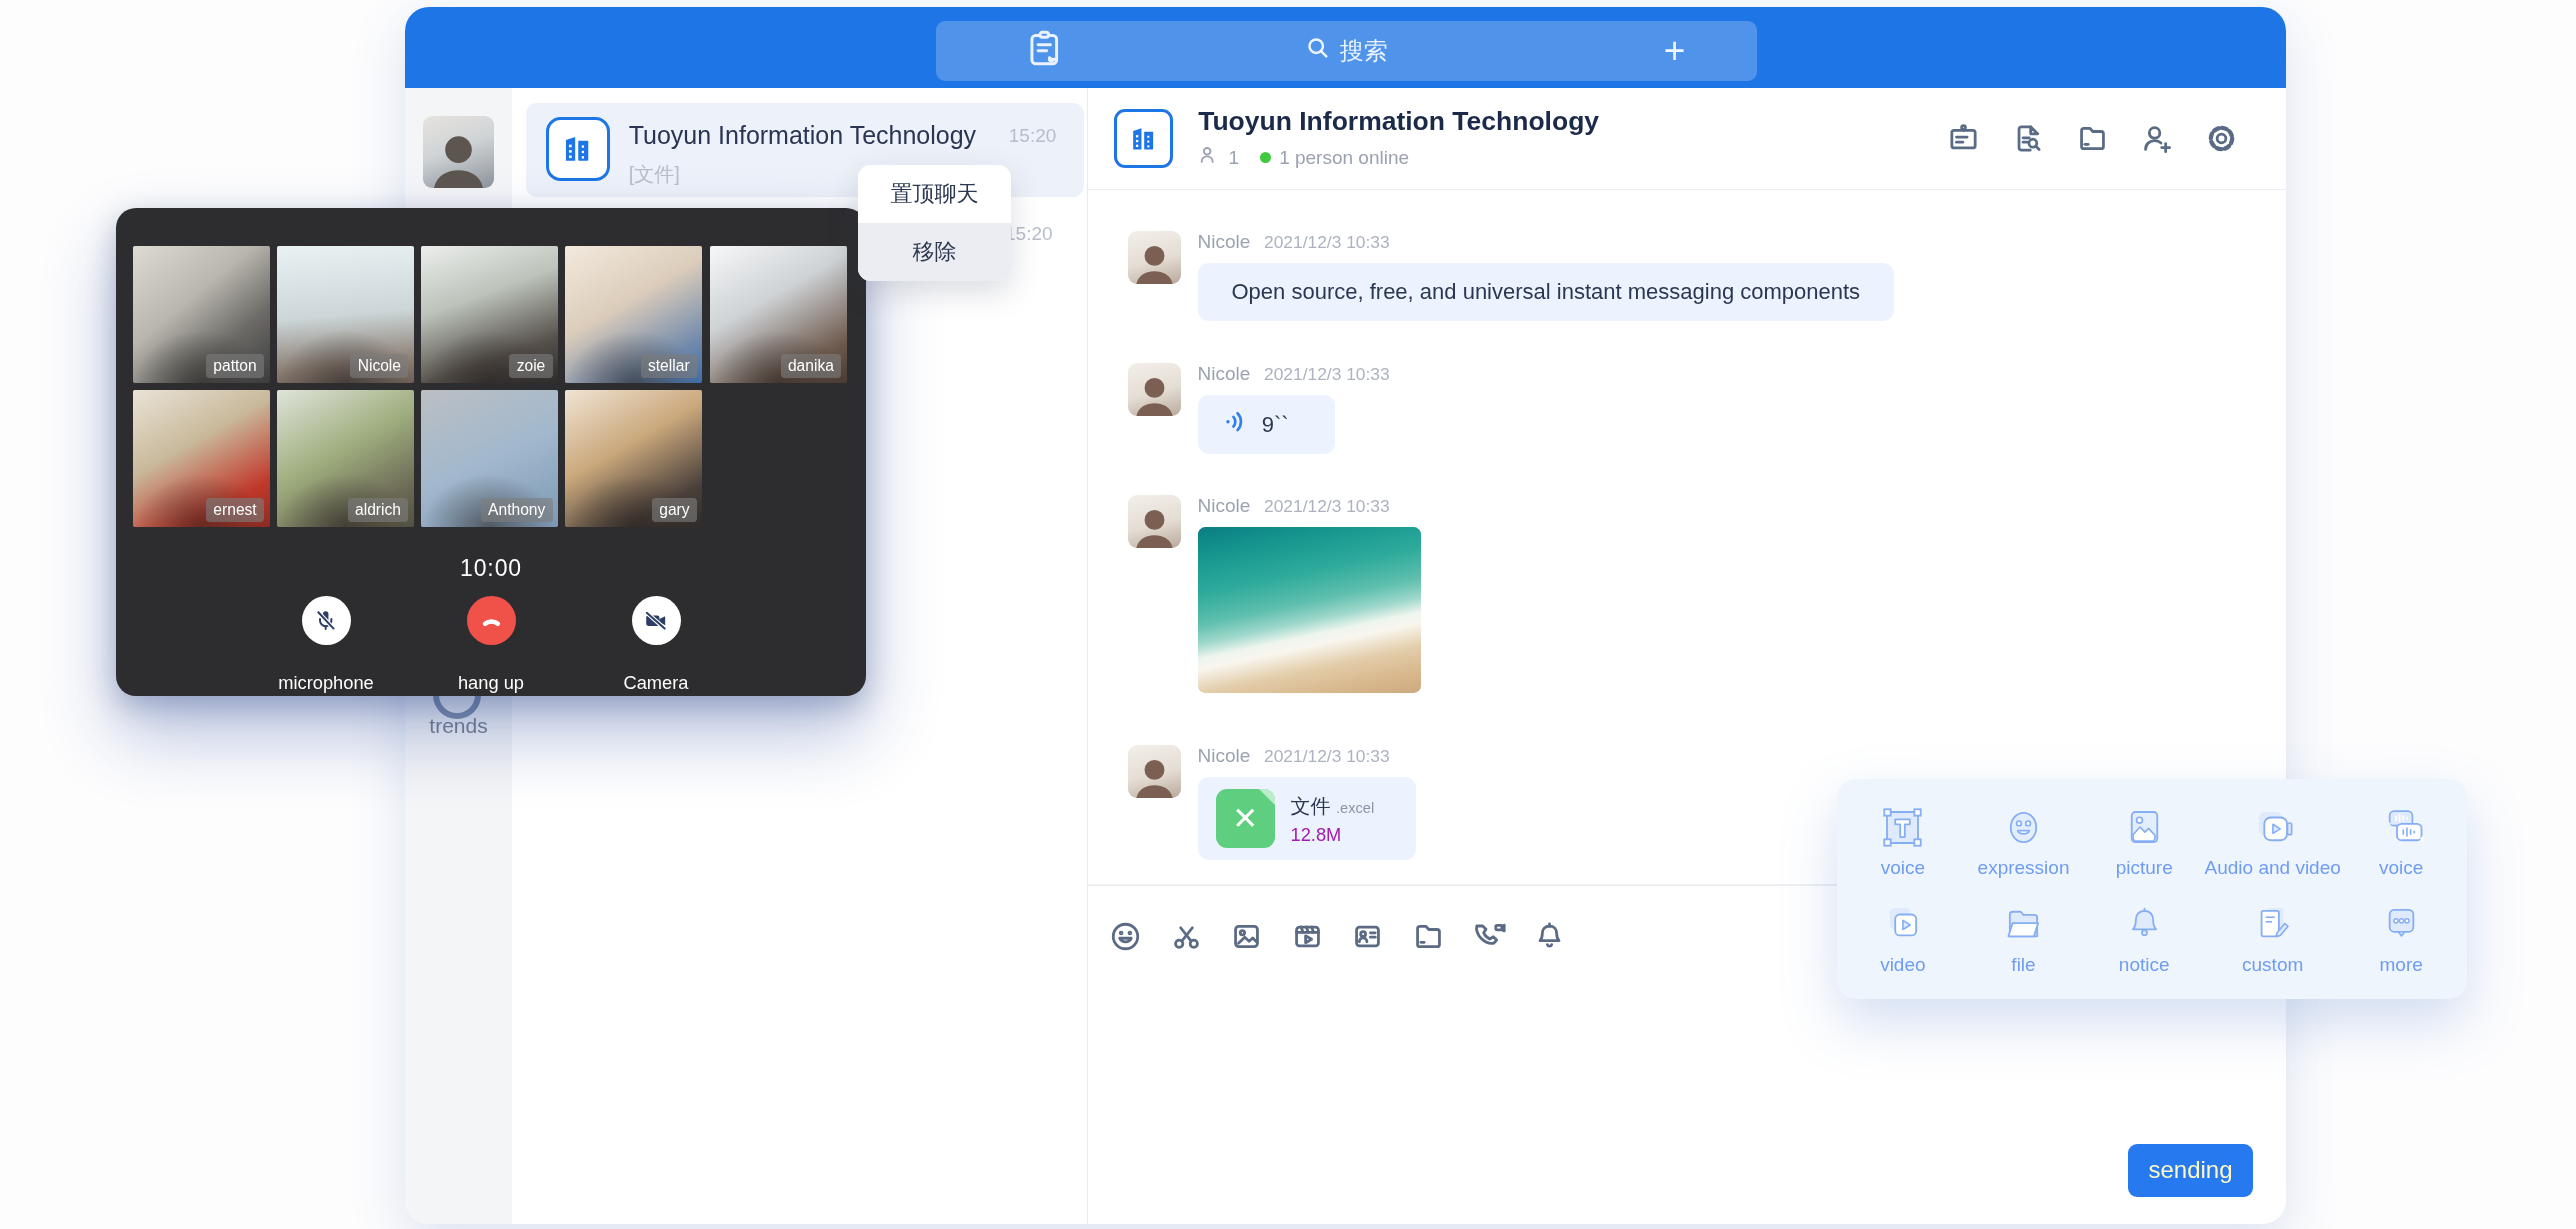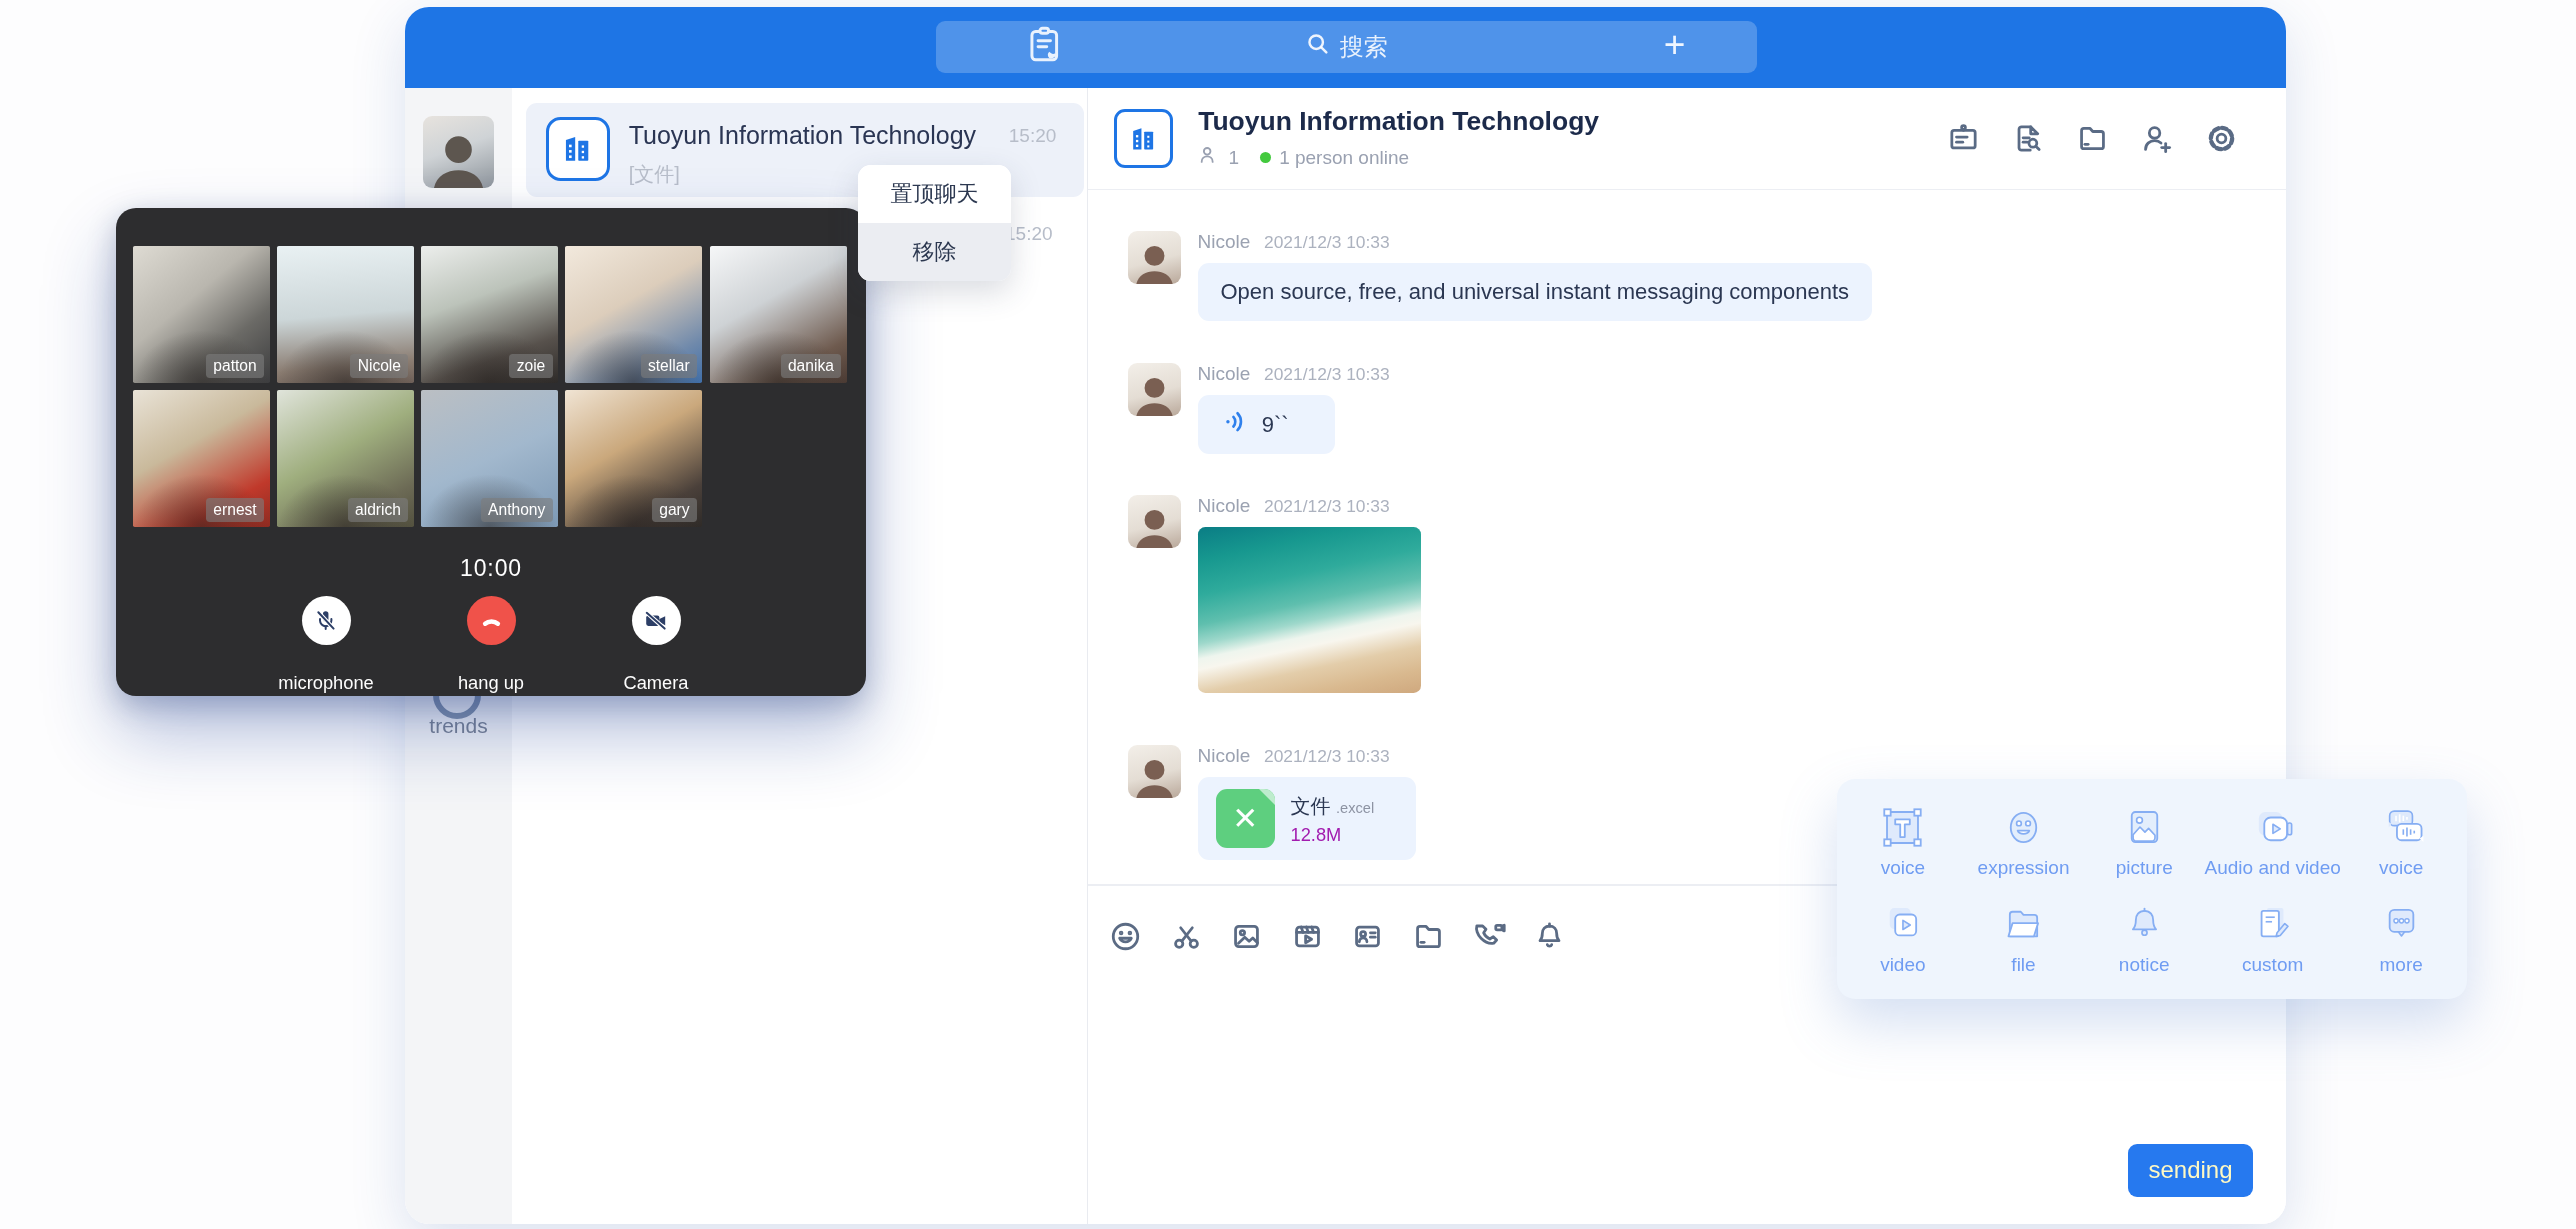--- a/index.html
+++ b/index.html
@@ -5,22 +5,22 @@
   * { margin:0; padding:0; box-sizing:border-box; }
   html,body { width:2576px; height:1229px; overflow:hidden; background:#fdfdfe;
     font-family:"Liberation Sans","DejaVu Sans",sans-serif; }
   #canvas { position:relative; width:2576px; height:1229px; }
 
   
   .app-window { position:absolute; left:405px; top:7.3px; width:1881px; height:1217px;
     background:#fff; border-radius:24px; box-shadow:0 16.5px 55px rgba(40,80,160,.16); z-index:10; }
   .top-bar { position:absolute; left:0; top:0; right:0; height:81px; background:#1e75e5;
     border-radius:24px 24px 0 0; }
-  .top-pill { position:absolute; left:531px; top:13.7px; width:821px; height:52px;
-    background:rgba(255,255,255,.22); border-radius:9.1px;font-family:Liberation Mono, monospace; }
+  .top-pill { position:absolute; left:531px; top:13.7px; width:821px; height:60px;
+    background:rgba(255,255,255,.22); border-radius:9.1px; }
   .pill-zone { position:absolute; top:0; height:100%; display:flex; align-items:center; justify-content:center; color:#eaf2fd; }
   .pill-left { left:64px; width:91px; }
   .pill-center { left:0; right:0; gap:9.1px; font-size:24px; color:rgba(255,255,255,.88); }
   .pill-right { right:37px; width:91px; font-size:37px; font-weight:300; color:#f0f6ff; }
 
   .window-body { position:absolute; left:0; top:81px; right:0; bottom:0; display:flex;
     border-radius:0 0 24px 24px; overflow:hidden; }
 
   
   .rail { position:relative; width:107px; background:#f4f5f7; flex:0 0 107px; }
@@ -61,21 +61,21 @@
   .messages { position:absolute; left:0; top:102px; right:0; height:694px; padding-left:40px; overflow:hidden; }
   .msg { display:flex; }
   .msg-avatar { width:53px; height:53px; border-radius:9.1px; overflow:hidden; flex:0 0 53px;
     background:linear-gradient(165deg,#f3efe9 0%,#e4ddd4 55%,#b9a89a 100%); position:relative; }
   .msg-avatar svg { position:absolute; left:0; top:4.6px; }
   .msg-col { margin-left:16.5px; }
   .msg-head { display:flex; align-items:baseline; height:27.4px; }
   .msg-sender { font-size:19px; color:#9ba2b1; }
   .msg-time { font-size:17.4px; color:#acb2bf; margin-left:13.7px; }
   .bubble { margin-top:4.6px; background:#ecf3fe; border-radius:11px; color:#2b3752; }
-  .bubble-text { height:58px; line-height:58px; padding:0 23px; font-size:22px; white-space:nowrap; }
+  .bubble-text { height:58px; line-height:58px; padding:0 34px; font-size:22px; white-space:nowrap; }
   .bubble-voice { width:137px; height:59px; display:flex; align-items:center; padding-left:24px; gap:12.8px;
     font-size:22px; }
   .msg-image { margin-top:4.6px; width:223px; height:166px; border-radius:7.3px;
     background:linear-gradient(168deg,#0a7d85 0%,#17988f 16%,#2fab9c 32%,#5fbfae 46%,#9ed8cb 55%,#eef5ee 62%,#f8f6ee 67%,#e3cdaa 78%,#d9b98f 89%,#cfa87e 100%); }
   .bubble-file { position:relative; width:218px; height:83px; }
   .file-icon { position:absolute; left:18.3px; top:12px; width:59px; height:59px; background:#5ecf7f;
     border-radius:11px; display:flex; align-items:center; justify-content:center; }
   .file-icon::after { content:""; position:absolute; right:0; top:0; border-style:solid;
     border-width:0 16.5px 16.5px 0; border-color:transparent #bdeccd transparent transparent;
     border-radius:0 11px 0 0; }

